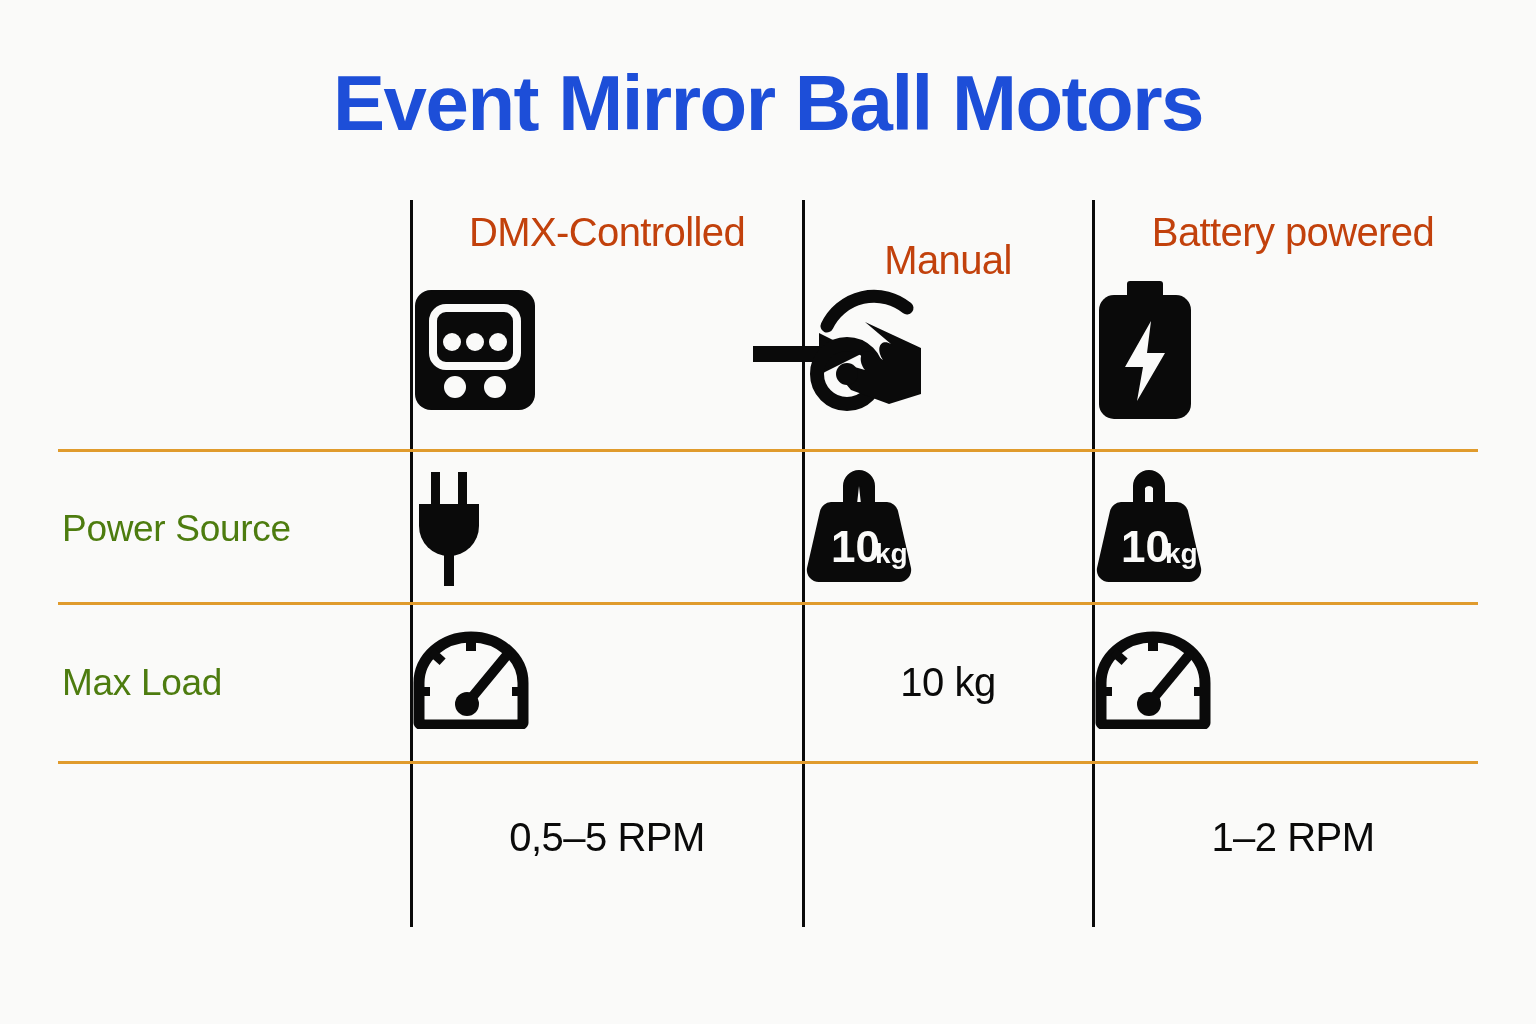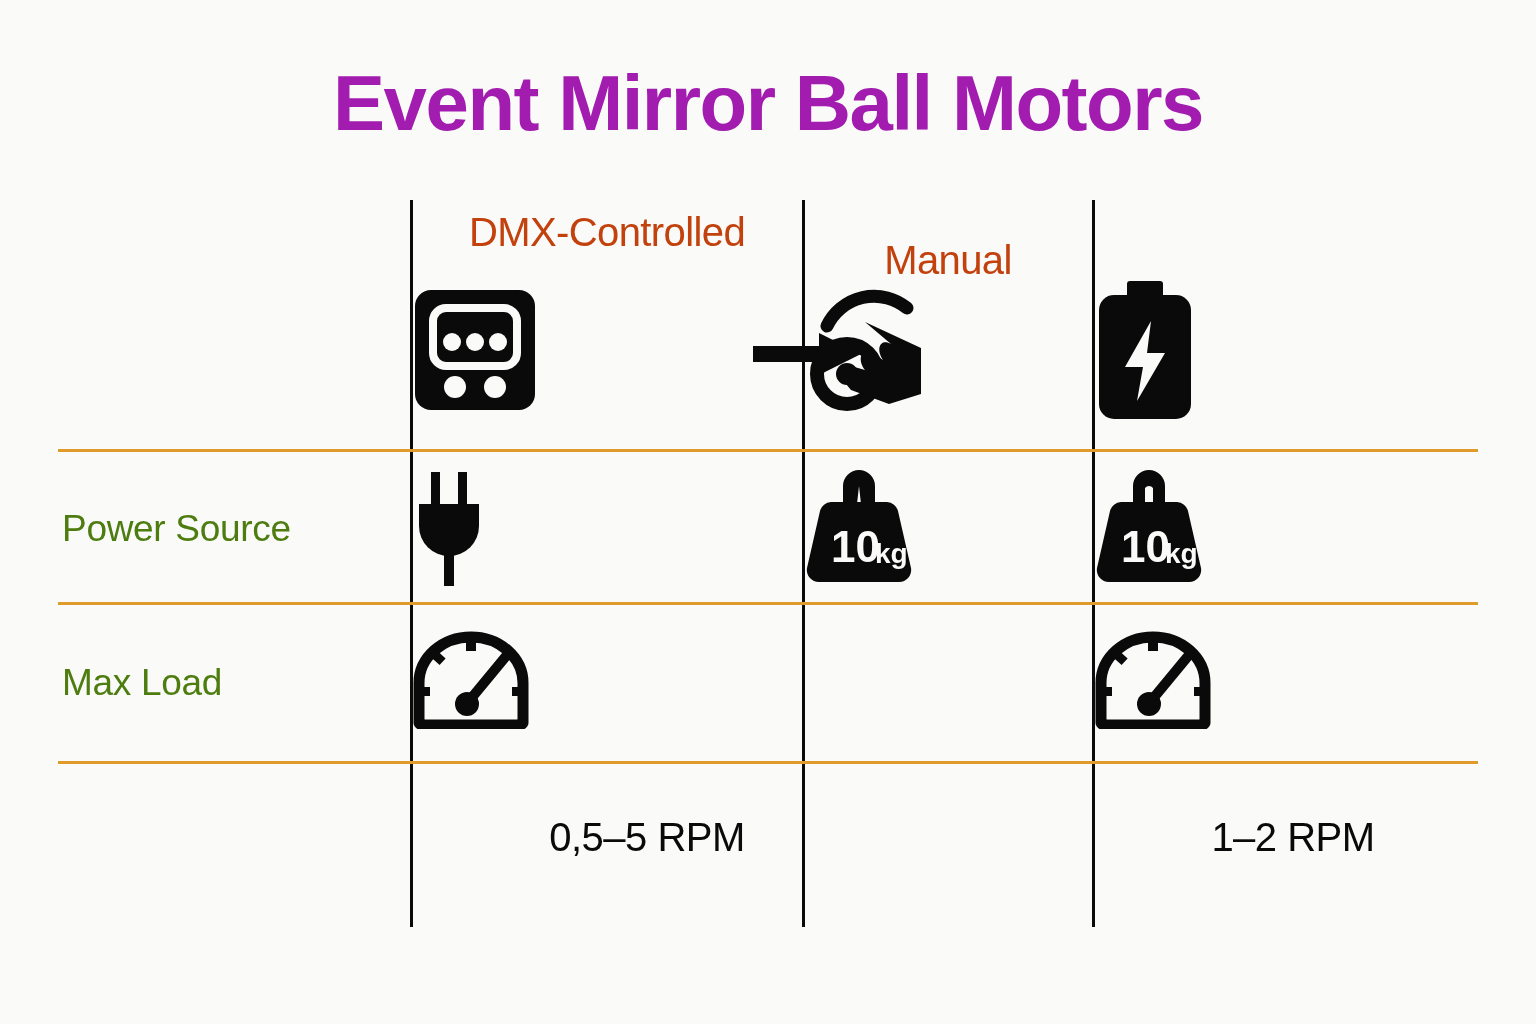--- a/index.html
+++ b/index.html
@@ -14,21 +14,21 @@
   #stage{position:relative;width:1536px;height:1024px;}
 
   
   .title{
     position:absolute;left:0;top:64px;width:1536px;
     text-align:center;
     font-size:78px;
     font-weight:700;
     letter-spacing:-1.5px;
     line-height:1;
-    color:#a21caf;
+    color:#1d4ed8;
   }
 
   
   .vline{position:absolute;width:3px;background:#0A0A0A;top:200px;height:727px;}
   .vline.v1{left:410px;}
   .vline.v2{left:802px;}
   .vline.v3{left:1092px;}
 
   .hline{position:absolute;left:58px;width:1420px;height:3px;background:#E09B2D;}
   .hline.h1{top:449px;}
@@ -54,21 +54,21 @@
   .colhead.c1{left:411px;width:392px;}
   .colhead.c2{left:803px;width:290px;margin-top:28px;}
   .colhead.c3{left:1093px;width:400px;}
 
   
   .cellval{
     position:absolute;
     font-size:40px;font-weight:400;letter-spacing:-0.5px;
     text-align:center;white-space:nowrap;color:#0A0A0A;
   }
-  .cellval.c1{left:411px;width:392px;margin-left:40px;}
+  .cellval.c1{left:411px;width:392px;}
   .cellval.c2{left:803px;width:290px;}
   .cellval.c3{left:1093px;width:400px;}
   .cellval.rMax{top:660px;}
   .cellval.rSpeed{top:815px;}
 
   
   .iconcell{position:absolute;display:flex;align-items:center;}
   .iconcell.c1{left:411px;width:392px;}
   .iconcell.c2{left:803px;width:290px;}
   .iconcell.c3{left:1093px;width:400px;}
@@ -93,20 +93,21 @@
   <div class="vline v1"></div>
   <div class="vline v2"></div>
   <div class="vline v3"></div>
 
   <div class="hline h1"></div>
   <div class="hline h2"></div>
   <div class="hline h3"></div>
 
   <div class="colhead c1">DMX-Controlled</div>
   <div class="colhead c2">Manual</div>
+  <div class="colhead c3">Battery powered</div>
 
   <div class="iconcell c1 rHead">
     <span>
       <svg width="128" height="128" viewBox="0 0 128 128">
         <rect x="4" y="4" width="120" height="120" rx="16" fill="#0A0A0A"></rect>
         <rect x="22" y="22" width="84" height="58" rx="13" fill="none" stroke="#FAFAF9" stroke-width="8"></rect>
         <circle cx="41" cy="56" r="9" fill="#FAFAF9"></circle>
         <circle cx="64" cy="56" r="9" fill="#FAFAF9"></circle>
         <circle cx="87" cy="56" r="9" fill="#FAFAF9"></circle>
         <circle cx="44" cy="101" r="11" fill="#FAFAF9"></circle>
@@ -201,20 +202,21 @@
         <rect x="55" y="12" width="10" height="14" fill="#0A0A0A"></rect>
         <rect x="4" y="62" width="15" height="9" fill="#0A0A0A"></rect>
         <rect x="101" y="62" width="15" height="9" fill="#0A0A0A"></rect>
         <rect x="19" y="27" width="15" height="9" fill="#0A0A0A" transform="rotate(42 26 31)"></rect>
         <path d="M58 76 L96 30" stroke="#0A0A0A" stroke-width="10" stroke-linecap="round"></path>
         <circle cx="56" cy="79" r="12" fill="#0A0A0A"></circle>
       </svg>
     </span>
   </div>
 
+  <div class="cellval c2 rMax">10 kg</div>
 
   <div class="iconcell c3 rMax">
     <span>
       <svg width="120" height="104" viewBox="0 0 120 104">
         <path d="M8 98 L8 58 A52 46 0 0 1 112 58 L112 98 A6 6 0 0 1 106 100
                  L14 100 A6 6 0 0 1 8 98 Z" fill="none" stroke="#0A0A0A" stroke-width="11" stroke-linejoin="round"></path>
         <rect x="55" y="12" width="10" height="14" fill="#0A0A0A"></rect>
         <rect x="4" y="62" width="15" height="9" fill="#0A0A0A"></rect>
         <rect x="101" y="62" width="15" height="9" fill="#0A0A0A"></rect>
         <rect x="19" y="27" width="15" height="9" fill="#0A0A0A" transform="rotate(42 26 31)"></rect>

